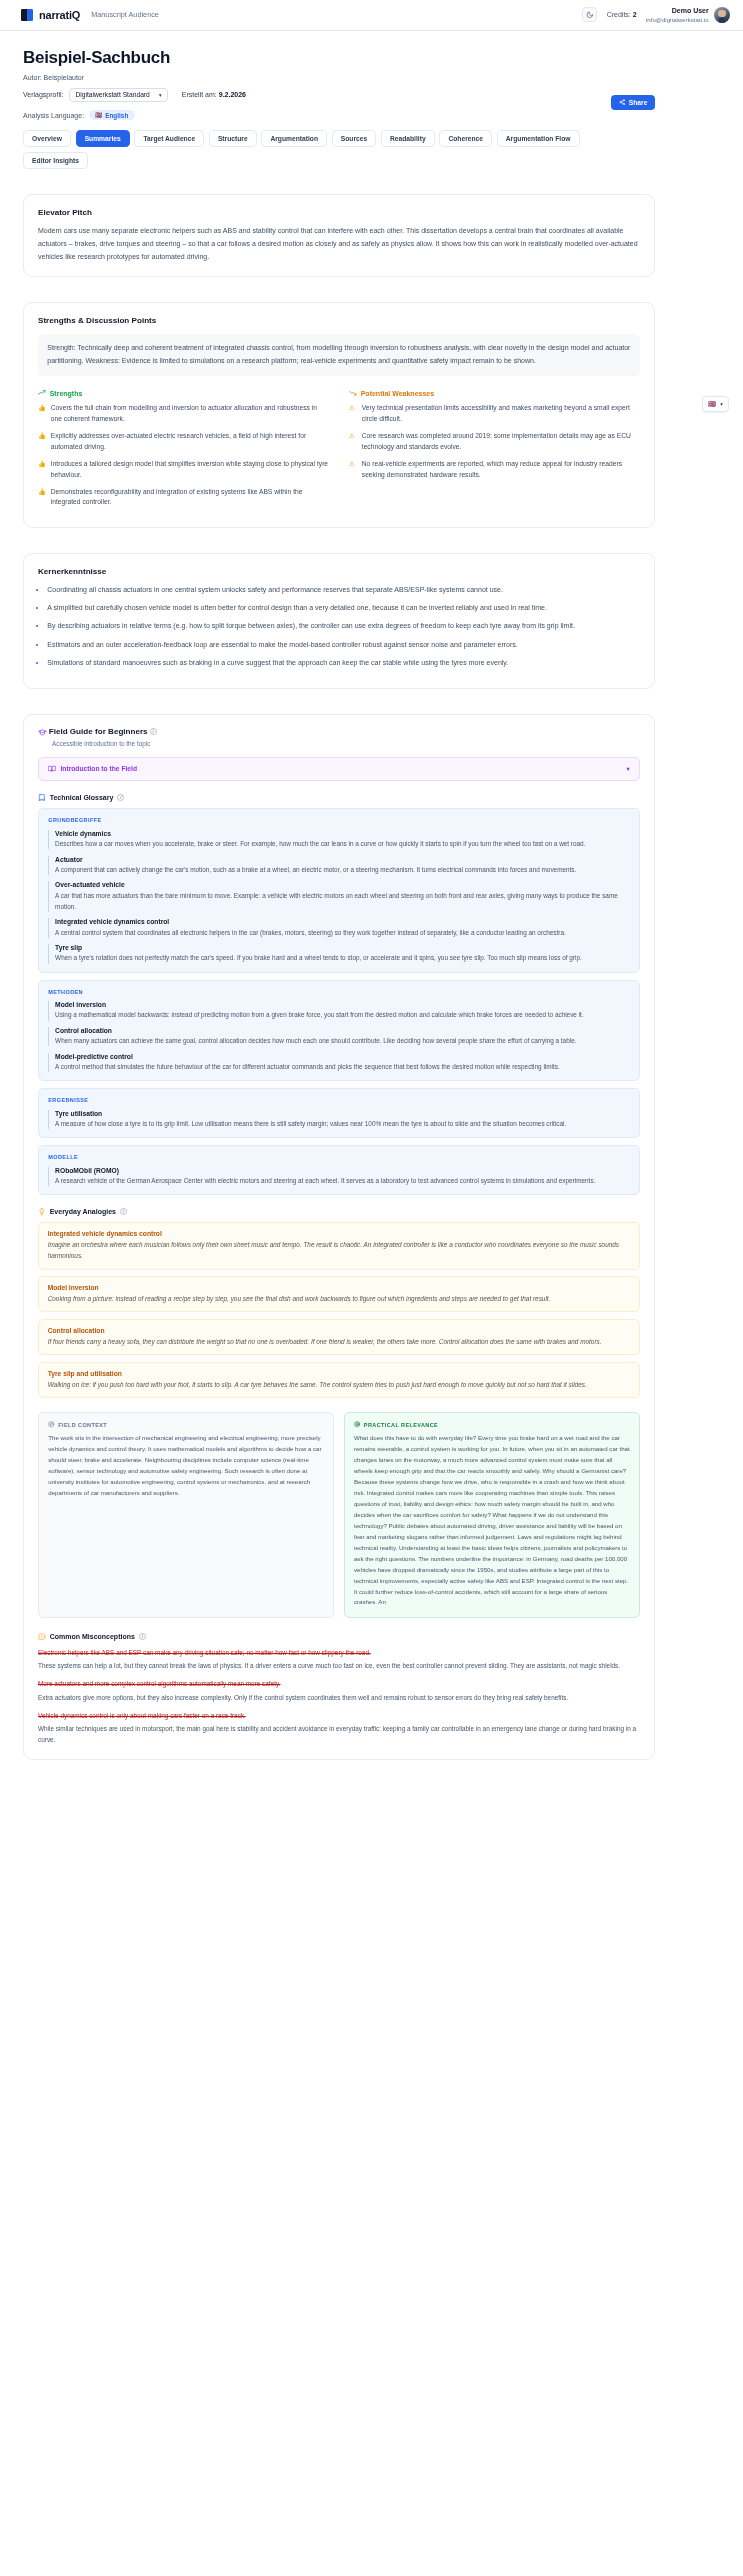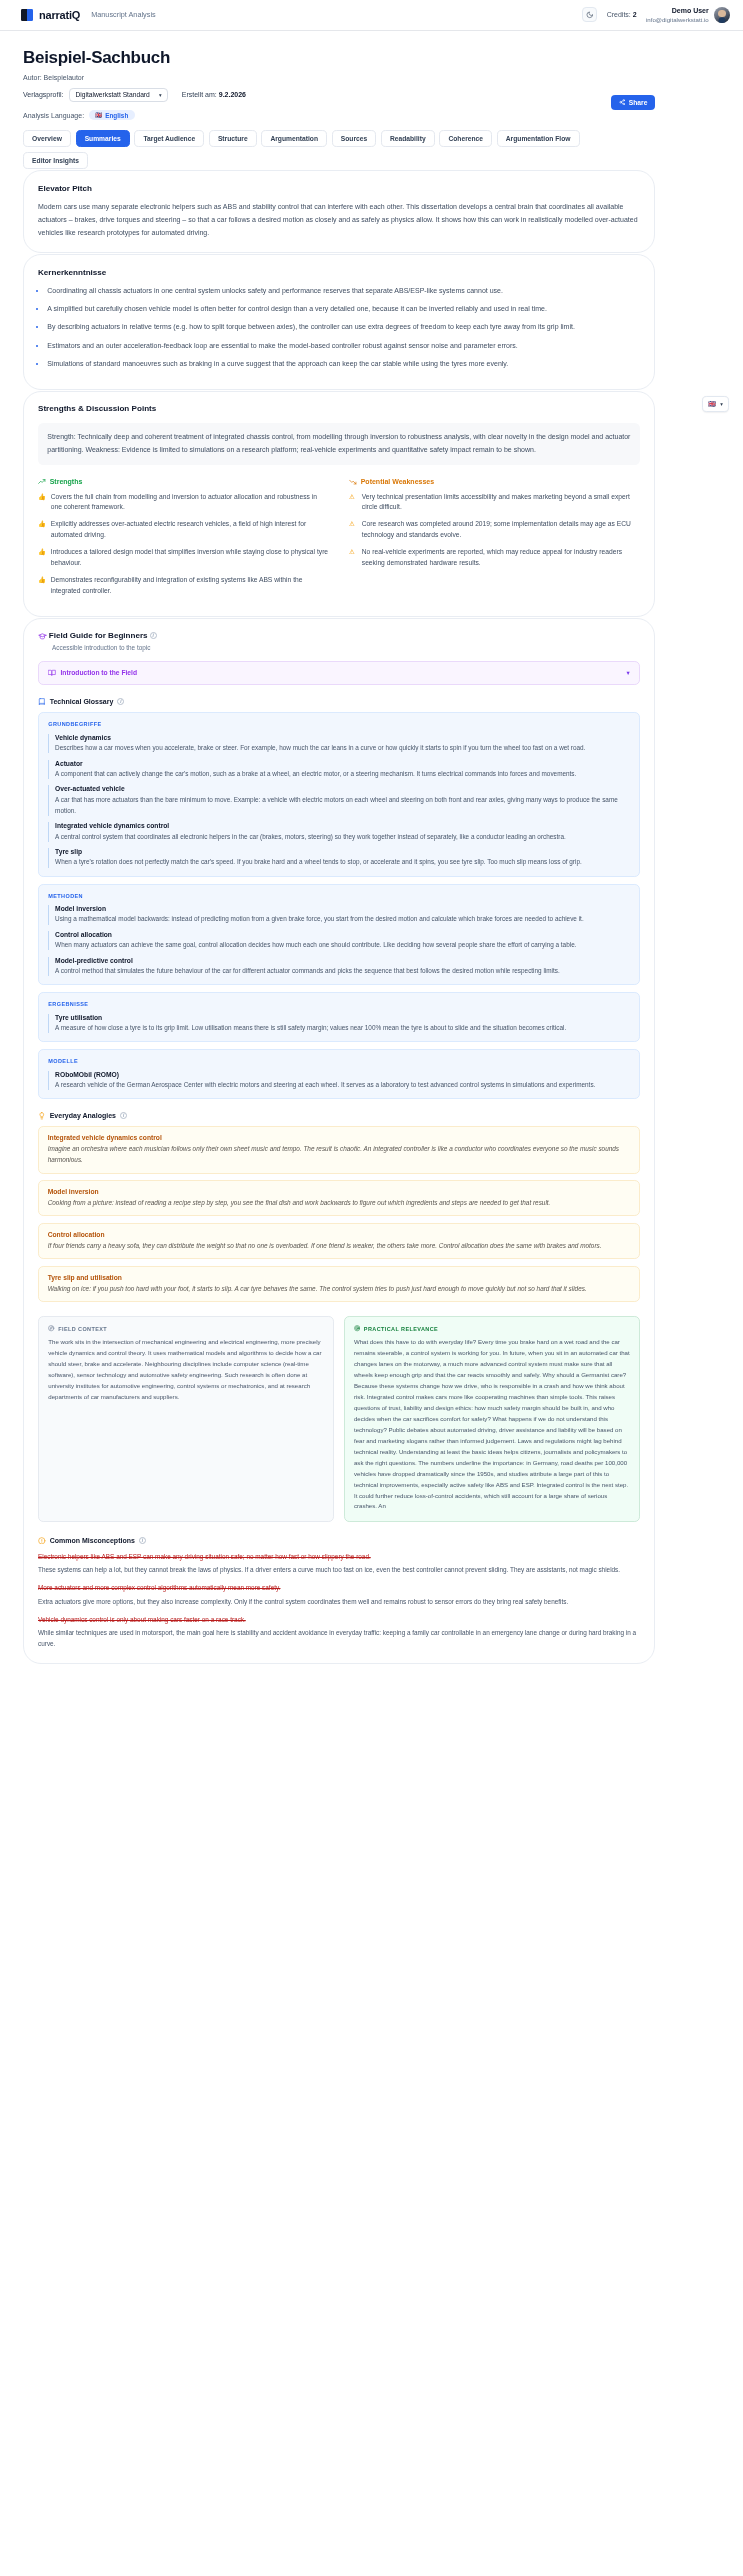--- a/index.html
+++ b/index.html
@@ -76,22 +76,22 @@
   
   .tabs { display: flex; flex-wrap: wrap; gap: 4.6px; margin-top: 20px; max-width: 558px; }
   .tab {
     border: 0.6px solid #e4e8ef; background: #fff; border-radius: 4.6px;
     padding: 4.1px 8.1px; font-size: 6.7px; color: #334155; cursor: pointer;
     font-weight: 600;
   }
   .tab.active { background: #2563eb; border-color: #2563eb; color: #fff; }
   
   .card {
-    border: 0.6px solid #e9edf3; border-radius: 18px; background: #fff;
-    padding: 12.8px 14px; margin-top: 1px;
+    border: 0.6px solid #e9edf3; border-radius: 9px; background: #fff;
+    padding: 12.8px 14px; margin-top: 25px;
   }
   .card-title { font-size: 8.1px; font-weight: 700; color: #0f172a; }
   .card-body { font-size: 7px; line-height: 1.85; color: #3f4d61; margin-top: 8.1px; }
   ul.bullets { margin: 8.1px 0 0 9.3px; }
   ul.bullets li { font-size: 7px; line-height: 1.85; color: #3f4d61; margin-bottom: 5.2px; }
   ul.bullets li::marker { color: #2563eb; }
   
   .verdict {
     background: #f7f8fa; border-radius: 5.2px; padding: 8.1px 9.3px;
     font-size: 7px; line-height: 1.85; color: #3f4d61; margin-top: 9.3px;
@@ -164,21 +164,21 @@
 </head>
 <body>
 
 <div class="topbar">
   <div class="brand">
     <span class="logo-book">
         <span class="lp"></span>
         <span class="rp"></span>
       </span>
     <span class="brand-name">narratiQ</span>
-    <span class="brand-sub">Manuscript Analysis</span>
+    <span class="brand-sub">Manuscript Audience</span>
   </div>
   <div class="topbar-right">
     <div class="icon-btn">
       <svg width="7.6" height="7.6" viewBox="0 0 24 24" fill="none" stroke="currentColor" stroke-width="2" stroke-linecap="round" stroke-linejoin="round">
           <path d="M21 12.79A9 9 0 1 1 11.21 3 7 7 0 0 0 21 12.79z"></path>
         </svg>
     </div>
     <div class="credits">
       <span>Credits:</span>
       <b>2</b>
@@ -250,31 +250,20 @@
         <div class="tab">Editor Insights</div>
       </div>
 
   <div class="card">
     <div class="card-title">Elevator Pitch</div>
     <div class="card-body">Modern cars use many separate electronic helpers such as ABS and stability control that can interfere with each other. This dissertation develops a central brain that coordinates all available actuators – brakes, drive torques and steering – so that a car follows a desired motion as closely and as safely as physics allow. It shows how this can work in realistically modelled over-actuated vehicles like research prototypes for automated driving.</div>
   </div>
 
 
   <div class="card">
-    <div class="card-title">Kernerkenntnisse</div>
-    <ul class="bullets" id="insights">
-          <li>Coordinating all chassis actuators in one central system unlocks safety and performance reserves that separate ABS/ESP-like systems cannot use.</li>
-          <li>A simplified but carefully chosen vehicle model is often better for control design than a very detailed one, because it can be inverted reliably and used in real time.</li>
-          <li>By describing actuators in relative terms (e.g. how to split torque between axles), the controller can use extra degrees of freedom to keep each tyre away from its grip limit.</li>
-          <li>Estimators and an outer acceleration-feedback loop are essential to make the model-based controller robust against sensor noise and parameter errors.</li>
-          <li>Simulations of standard manoeuvres such as braking in a curve suggest that the approach can keep the car stable while using the tyres more evenly.</li>
-        </ul>
-  </div>
-
-  <div class="card">
     <div class="card-title">Strengths &amp; Discussion Points</div>
     <div class="verdict">Strength: Technically deep and coherent treatment of integrated chassis control, from modelling through inversion to robustness analysis, with clear novelty in the design model and actuator partitioning. Weakness: Evidence is limited to simulations on a research platform; real-vehicle experiments and quantitative safety impact remain to be shown.</div>
     <div class="two-col">
       <div class="col">
         <div class="col-head pos">
           <svg width="7.6" height="7.6" viewBox="0 0 24 24" fill="none" stroke="currentColor" stroke-width="2.2" stroke-linecap="round" stroke-linejoin="round">
                 <polyline points="2 17 9 10 13 14 22 5"></polyline>
                 <polyline points="16 5 22 5 22 11"></polyline>
               </svg>
           <span>Strengths</span>
@@ -318,20 +307,31 @@
               <div class="sw-item">
                 <span class="sw-ico neg">⚠</span>
                 <span>No real-vehicle experiments are reported, which may reduce appeal for industry readers seeking demonstrated hardware results.</span>
               </div>
             </div>
       </div>
     </div>
   </div>
 
   <div class="card">
+    <div class="card-title">Kernerkenntnisse</div>
+    <ul class="bullets" id="insights">
+          <li>Coordinating all chassis actuators in one central system unlocks safety and performance reserves that separate ABS/ESP-like systems cannot use.</li>
+          <li>A simplified but carefully chosen vehicle model is often better for control design than a very detailed one, because it can be inverted reliably and used in real time.</li>
+          <li>By describing actuators in relative terms (e.g. how to split torque between axles), the controller can use extra degrees of freedom to keep each tyre away from its grip limit.</li>
+          <li>Estimators and an outer acceleration-feedback loop are essential to make the model-based controller robust against sensor noise and parameter errors.</li>
+          <li>Simulations of standard manoeuvres such as braking in a curve suggest that the approach can keep the car stable while using the tyres more evenly.</li>
+        </ul>
+  </div>
+
+  <div class="card">
     <div class="fg-head">
       <svg width="8.7" height="8.7" viewBox="0 0 24 24" fill="none" stroke="#9333ea" stroke-width="2" stroke-linecap="round" stroke-linejoin="round">
             <path d="M22 9 12 5 2 9l10 4 10-4z"></path>
             <path d="M6 11v5c0 1.5 3 3 6 3s6-1.5 6-3v-5"></path>
           </svg>
       <span class="fg-title">Field Guide for Beginners</span>
       <span class="info-i">i</span>
     </div>
     <div class="fg-sub">Accessible introduction to the topic</div>
 

